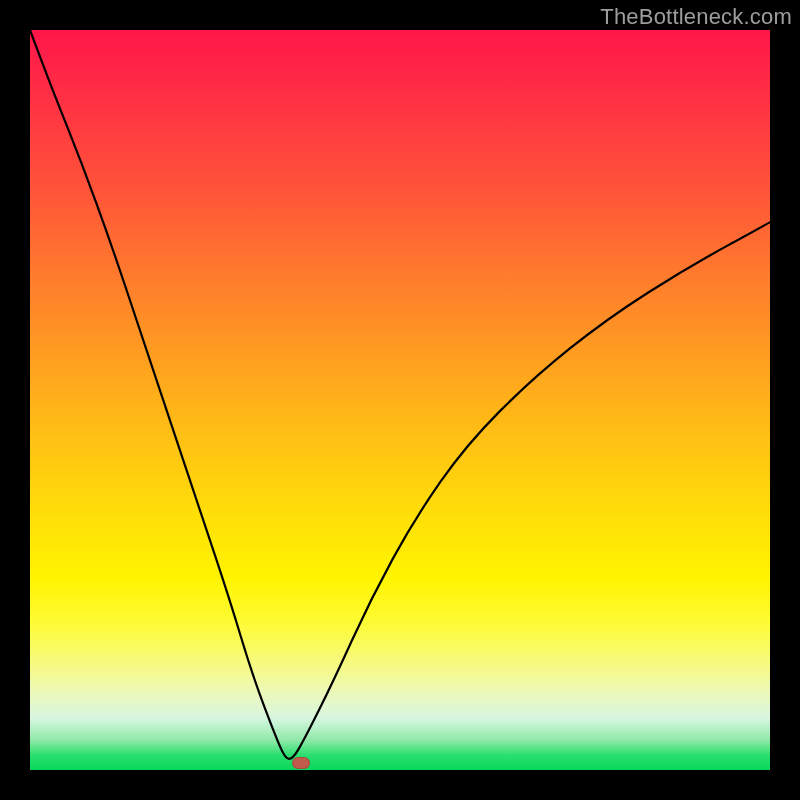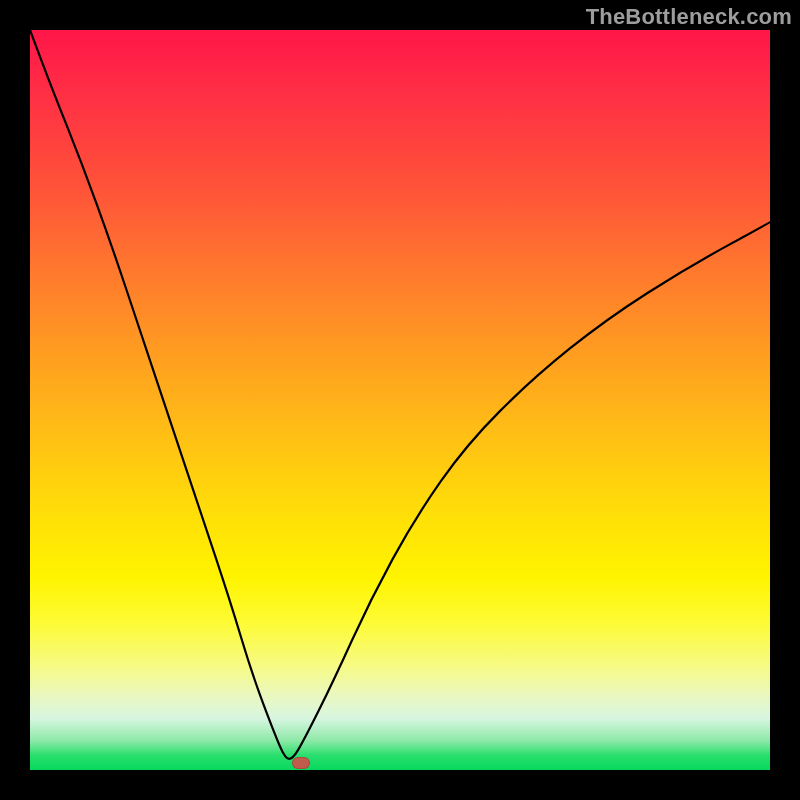--- a/index.html
+++ b/index.html
@@ -45,21 +45,21 @@
       #07d85c 100%
     );
   }
   .watermark {
     position: absolute;
     top: 4px;
     right: 8px;
     color: #9d9d9d;
     font-size: 22px;
     letter-spacing: 0.2px;
-    font-weight: 700;
+    font-weight: 400;
   }
   svg.curve {
     position: absolute;
     top: 0;
     left: 0;
   }
   .minmarker {
     position: absolute;
     width: 18px;
     height: 12px;

